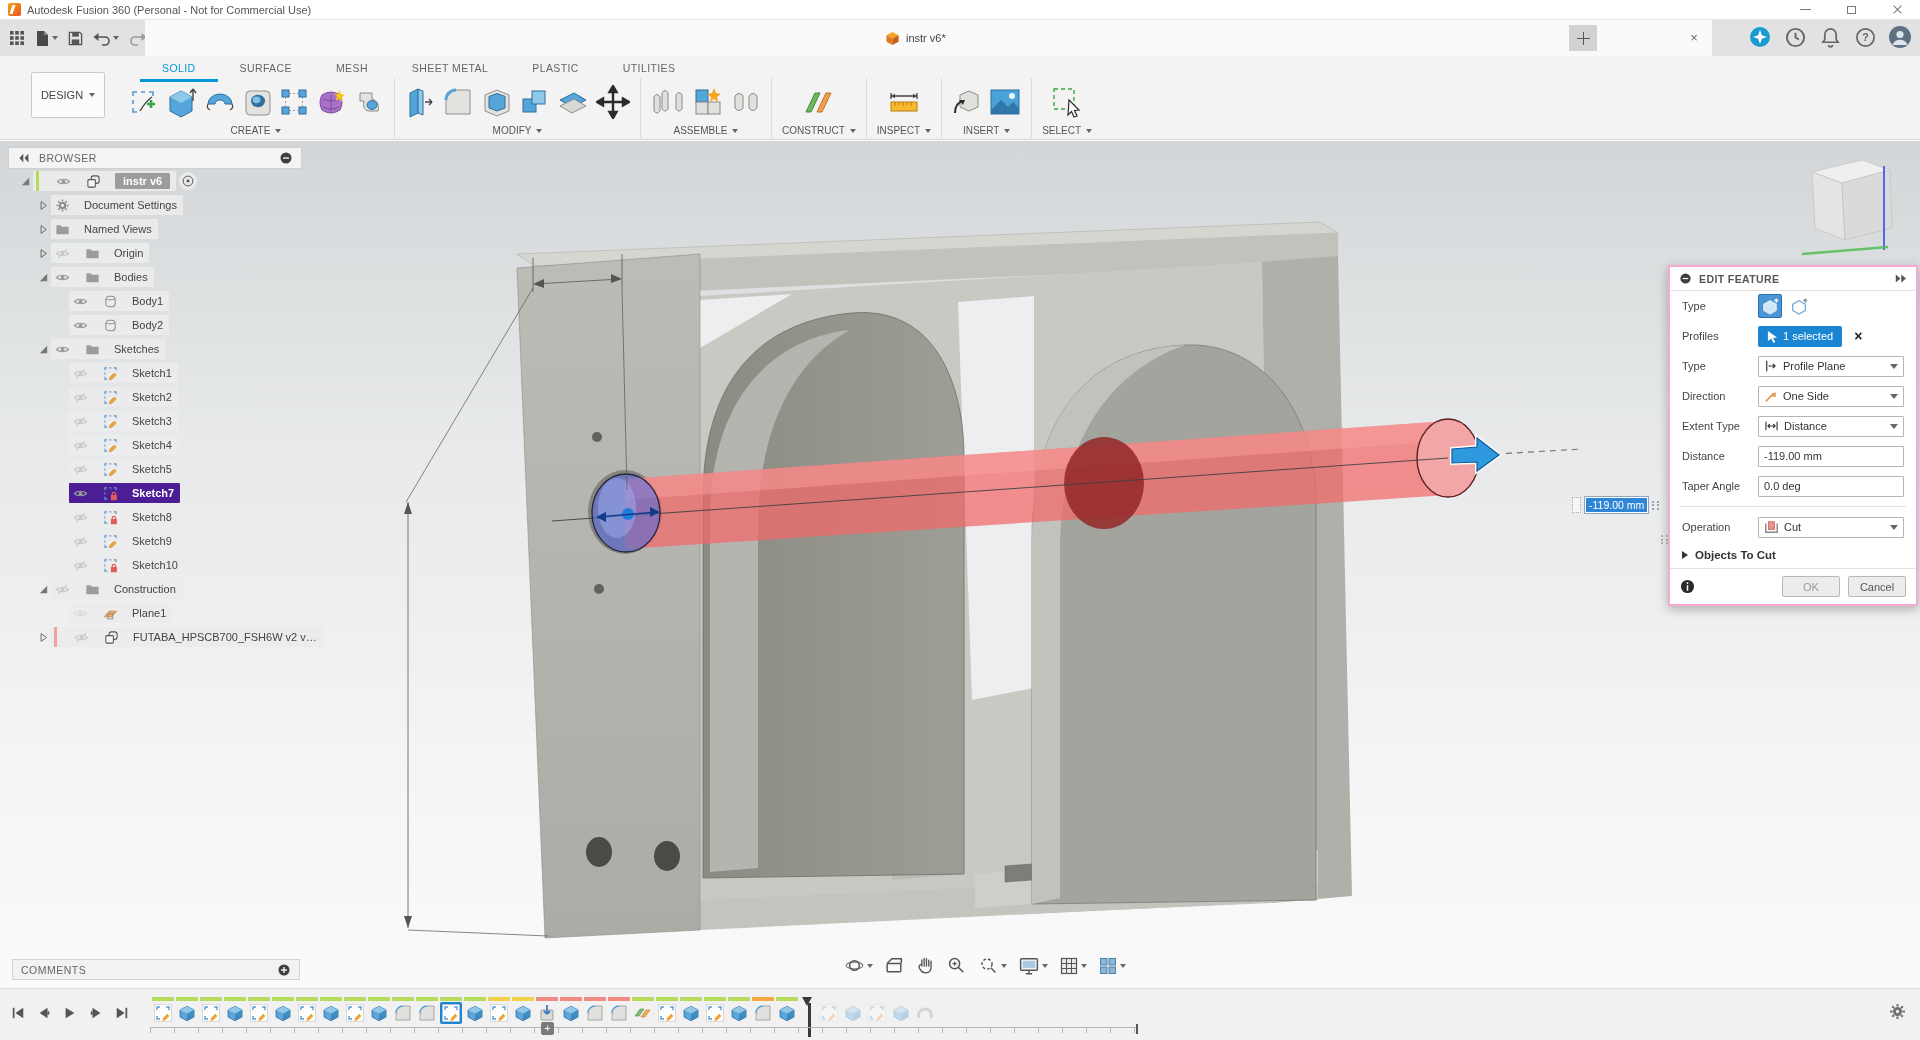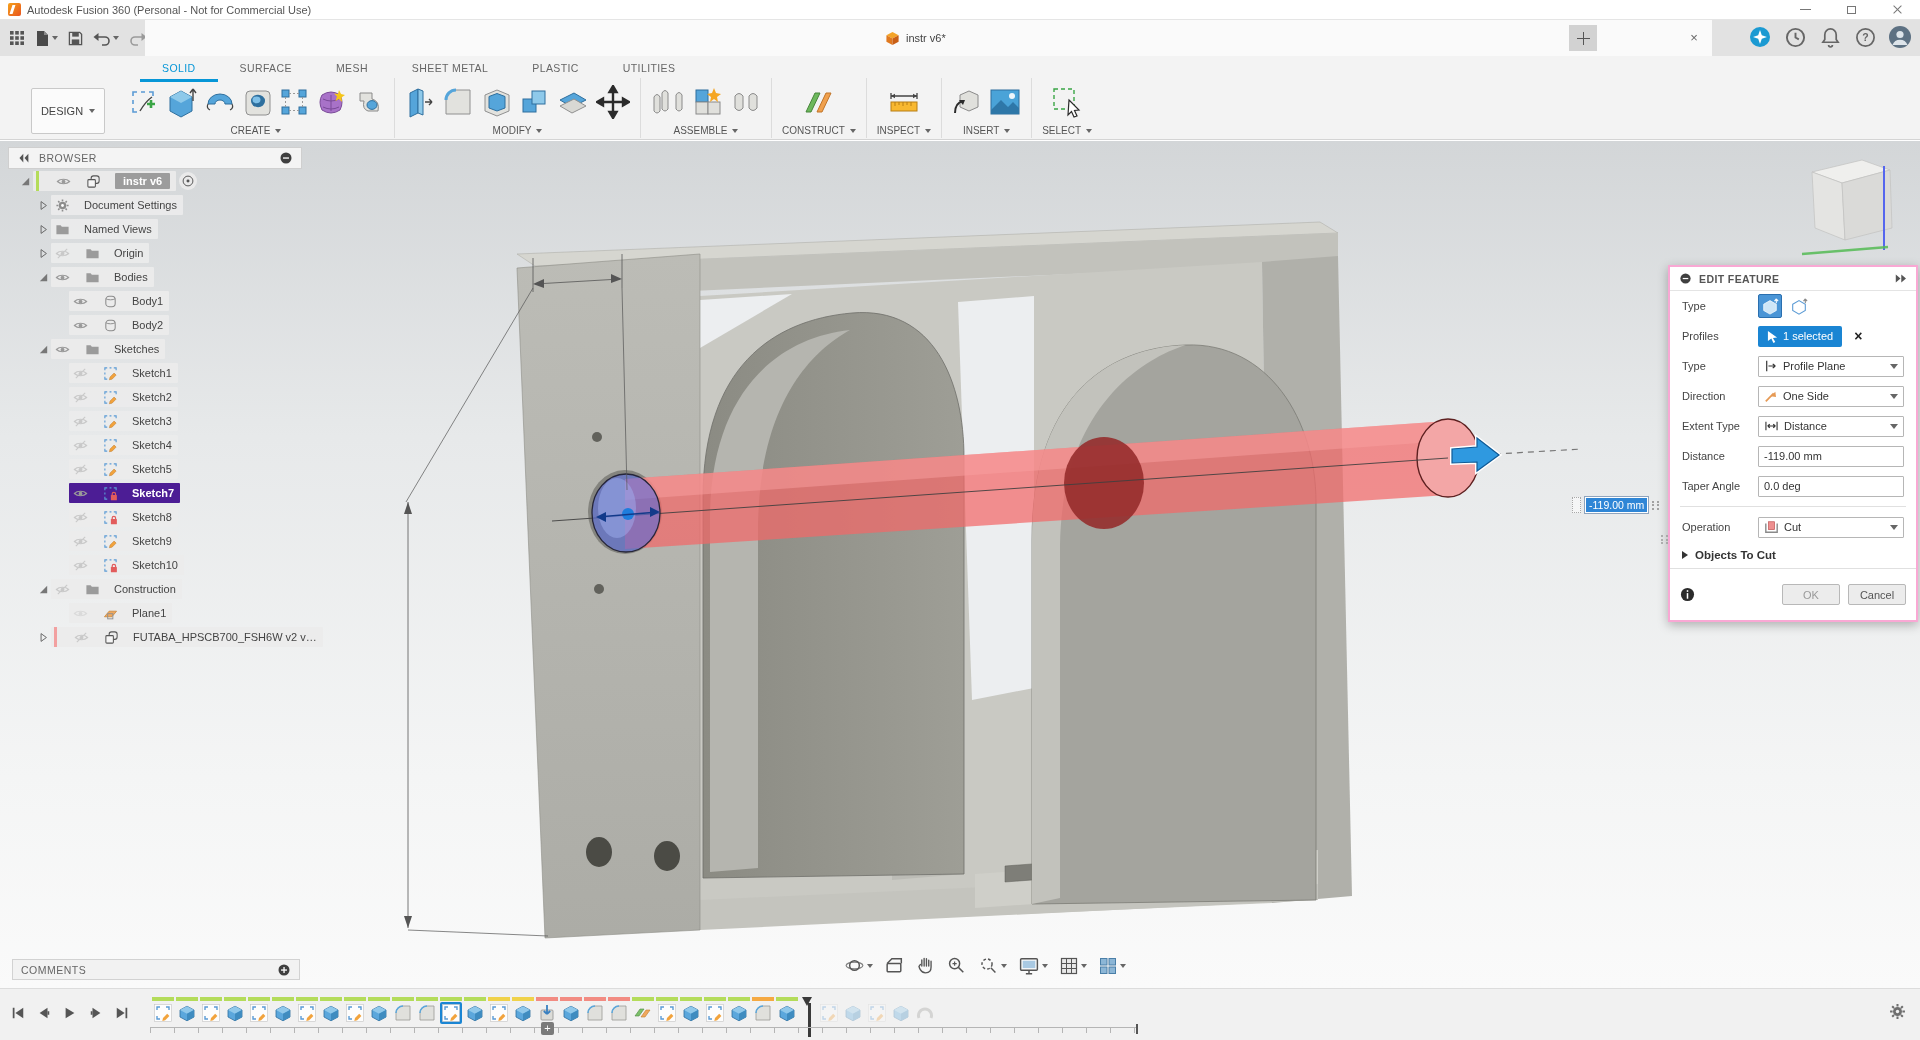--- a/index.html
+++ b/index.html
@@ -32,21 +32,21 @@
   .tab-close { position:absolute; left:1540px; top:9px; width:18px; height:18px; font-size:13px; color:#666; text-align:center; line-height:18px; }
   .new-tab { position:absolute; left:1569px; top:5px; width:28px; height:26px; background:#d2d2d2; display:flex; align-items:center; justify-content:center; }
   .plus-glyph { position:relative; width:13px; height:13px; }
   .plus-glyph::before{content:"";position:absolute;left:6px;top:0;width:1.5px;height:13px;background:#555;}
   .plus-glyph::after{content:"";position:absolute;top:6px;left:0;width:13px;height:1.5px;background:#555;}
   .top-icons { position:absolute; right:8px; top:5px; display:flex; align-items:center; gap:11px; }
   .round-icon { width:24px; height:24px; display:flex; align-items:center; justify-content:center; }
 
   
   .ribbon { position:absolute; left:0; top:56px; width:1920px; height:84px; background:#f3f3f3; border-bottom:1px solid #d4d4d4; }
-  .design-btn { position:absolute; left:31px; top:16px; width:74px; height:46px; border:1px solid #c9c9c9; background:#fbfbfb; border-radius:2px; display:flex; align-items:center; justify-content:center; gap:4px; font-size:11px; color:#444;margin-top:16px; }
+  .design-btn { position:absolute; left:31px; top:16px; width:74px; height:46px; border:1px solid #c9c9c9; background:#fbfbfb; border-radius:2px; display:flex; align-items:center; justify-content:center; gap:4px; font-size:11px; color:#444; }
   .rtabs { position:absolute; left:140px; top:3px; display:flex; gap:0; }
   .rtab { padding:3px 22px 5px; font-size:10.5px; letter-spacing:.4px; color:#666; border-bottom:3px solid transparent; }
   .rtab.active { color:#0696d7; border-bottom-color:#0696d7; }
   .rgroups { position:absolute; left:118px; top:22px; display:flex; align-items:stretch; height:60px; }
   .rgroup { display:flex; flex-direction:column; align-items:center; padding:0 10px; border-right:1px solid #dcdcdc; }
   .rgroup:last-child { border-right:none; }
   .rgroup-icons { flex:1; display:flex; align-items:center; gap:7px; }
   .rgroup-label { font-size:10px; color:#555; display:flex; align-items:center; gap:3px; padding-bottom:2px; }
   .rgroup svg { display:block; }
 
@@ -80,21 +80,21 @@
   .f-select .ctl-text, .f-input .ctl-text { flex:1; font-size:11px; color:#333; white-space:nowrap; }
   .sel-caret { width:0;height:0;border-left:4px solid transparent;border-right:4px solid transparent;border-top:5px solid #666; }
   .type-tile { width:24px; height:24px; border:1px solid transparent; display:flex; align-items:center; justify-content:center; margin-right:5px; border-radius:2px; }
   .type-tile.on { background:#4a95d6; border-color:#2a6faf; }
   .profiles-btn { height:21px; background:#1a85d3; color:#fff; display:flex; align-items:center; gap:5px; padding:0 9px; font-size:11px; border-radius:2px; }
   .profiles-x { margin-left:12px; font-size:14px; color:#222; font-weight:bold; }
   .dlg-divider { height:1px; background:#e0e0e0; margin:5px 10px; }
   .objects-row { height:26px; display:flex; align-items:center; gap:7px; padding:0 12px; }
   .objects-label { font-size:11.5px; font-weight:bold; color:#333; }
   .tri-solid { width:0; height:0; border-top:4.5px solid transparent; border-bottom:4.5px solid transparent; border-left:6px solid #333; }
-  .dlg-footer { border-top:1px solid #e0e0e0; height:52px; display:flex; align-items:center; padding:0 10px; gap:8px; }
+  .dlg-footer { border-top:1px solid #e0e0e0; height:36px; display:flex; align-items:center; padding:0 10px; gap:8px; }
   .dlg-btn { width:58px; height:21px; background:#ececec; border:1px solid #b8b8b8; border-radius:2px; font-size:11px; display:flex; align-items:center; justify-content:center; }
   .ok-btn { margin-left:auto; color:#9a9a9a; }
   .cancel-btn { color:#555; }
   .dlg-grip { position:absolute; left:-9px; top:268px; width:7px; display:grid; grid-template-columns:repeat(2,3px); gap:1.5px; }
   .dlg-grip i { width:2px; height:2px; background:#9a9a9a; border-radius:50%; }
 
   
   .dist-widget { position:absolute; left:1572px; top:496px; display:flex; align-items:center; gap:3px; }
   .dist-dotted { width:9px; height:16px; border:1px dotted #a8a8a8; background:rgba(255,255,255,.5); }
   .dist-box { height:18px; border:1px solid #8fa4bd; background:#fff; display:flex; align-items:center; padding:1px; }

